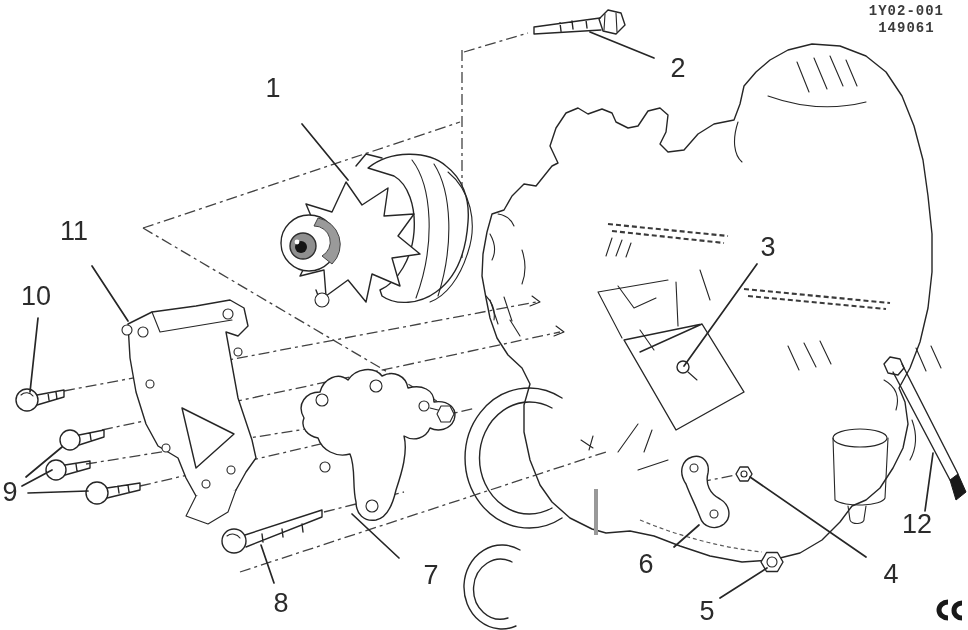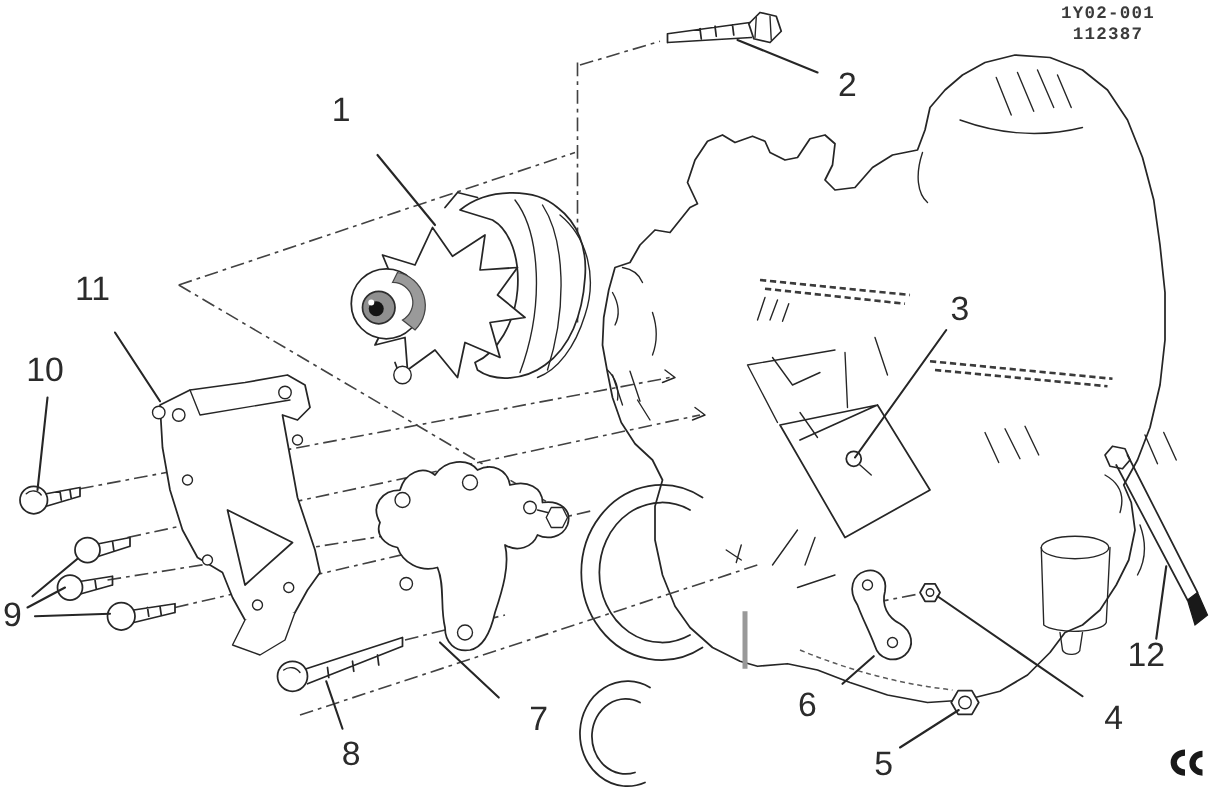--- a/index.html
+++ b/index.html
@@ -1,19 +1,19 @@
 <!DOCTYPE html>
 <html><head>
 <meta charset="utf-8">
 <style>
   html,body{margin:0;padding:0;background:#fff;}
   .stage{position:relative;width:968px;height:630px;background:#ffffff;overflow:hidden;
          font-family:"Liberation Sans",sans-serif;}
   .stage svg{position:absolute;left:0;top:0;}
-  .docnum{position:absolute;top:3px;right:44px;text-align:center;
+  .docnum{position:absolute;top:3px;right:24px;text-align:center;
           font-family:"Liberation Mono",monospace;font-weight:bold;font-size:14px;
           line-height:17px;color:#3b3b3b;letter-spacing:1px;}
   
   .o{stroke:#262626;stroke-width:1.4;fill:none;stroke-linecap:round;stroke-linejoin:round;}
   .ow{stroke:#262626;stroke-width:1.4;fill:#ffffff;stroke-linecap:round;stroke-linejoin:round;}
   .thin{stroke-width:1.1;}
   .scrib{stroke:#3a3a3a;stroke-width:2.1;stroke-dasharray:5 3;fill:none;}
   .dash{stroke:#424242;stroke-width:1.3;fill:none;stroke-dasharray:11 4 3 4;}
   .dashf{stroke:#5a5a5a;stroke-width:1.2;fill:none;stroke-dasharray:4 3;}
   .leader{stroke:#262626;stroke-width:1.7;stroke-linecap:round;}
@@ -251,16 +251,16 @@
       </g>
 
   <g>
     <path d="M 948,602 a 9,8 0 1 0 0,16" fill="none" stroke="#191919" stroke-width="5"></path>
     <path d="M 962,603 a 8,7.5 0 1 0 0,15" fill="none" stroke="#191919" stroke-width="5"></path>
   </g>
 </svg>
 
 <div class="docnum">
   <div>1Y02-001</div>
-  <div>112387</div>
+  <div>149061</div>
 </div>
 
 </div>
 
 </body></html>

